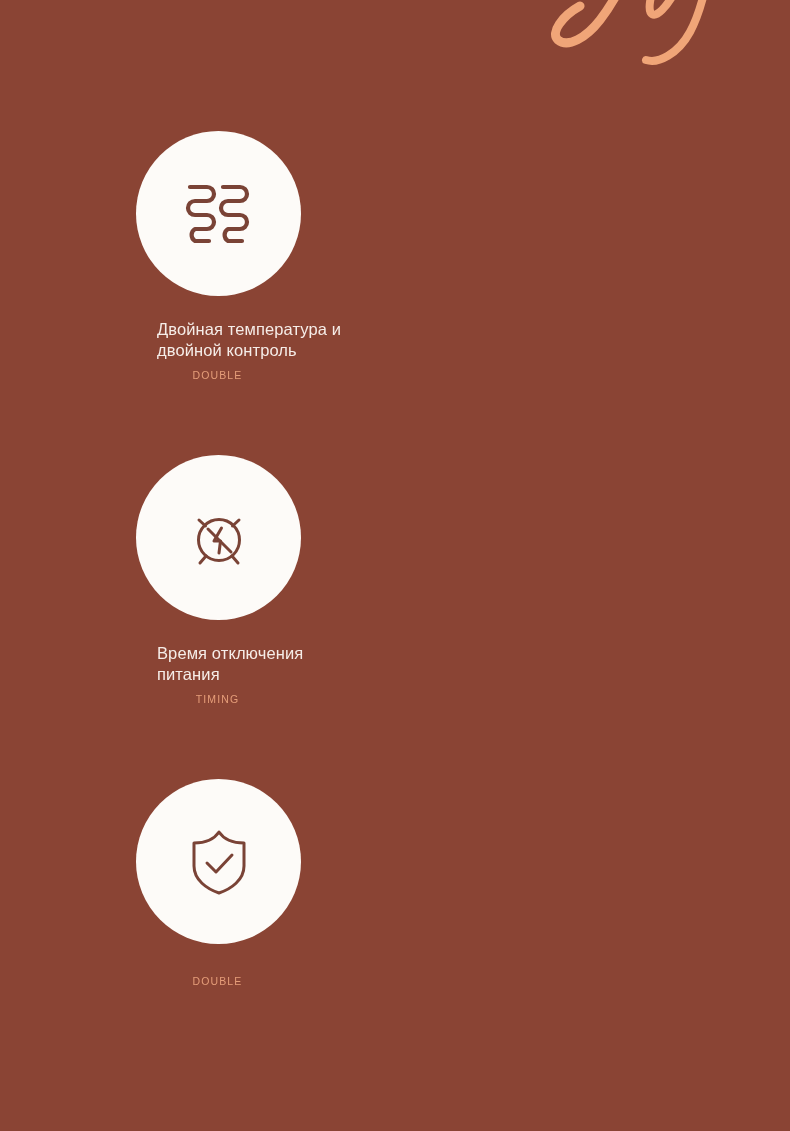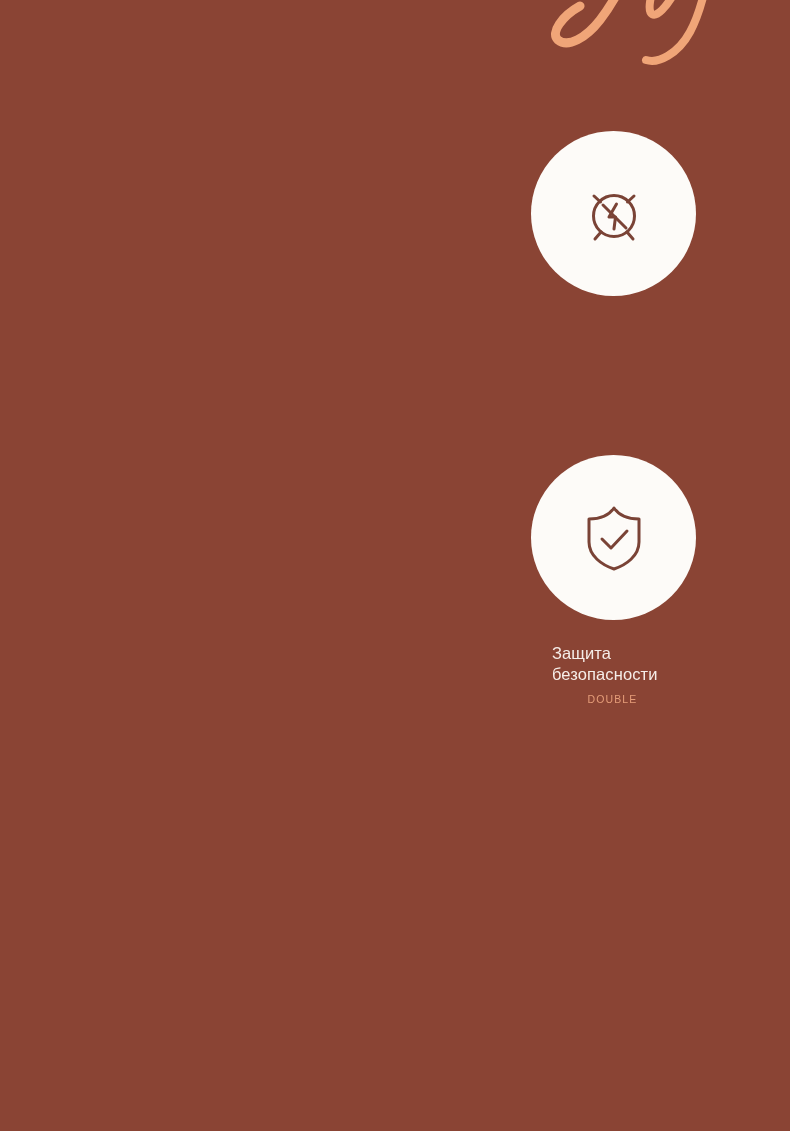--- a/index.html
+++ b/index.html
@@ -93,55 +93,71 @@
 <div class="page">
 
   <svg class="script-flourish" viewBox="0 0 230 135" fill="none">
     <path d="M112 2 C 104 28, 92 58, 72 84 C 58 102, 40 112, 30 104 C 22 97, 34 80, 52 70" stroke="#f0a578" stroke-width="9" stroke-linecap="round"></path>
     <path d="M140 6 C 132 30, 124 52, 122 66 C 120 80, 126 82, 134 74 C 140 68, 146 58, 150 50" stroke="#f0a578" stroke-width="8" stroke-linecap="round"></path>
     <path d="M186 0 C 182 34, 176 70, 162 96 C 150 118, 130 128, 118 124" stroke="#f0a578" stroke-width="8" stroke-linecap="round"></path>
   </svg>
 
   <div class="feature-grid">
 
+    <div class="feature-cell col-left">
+      <div class="icon-circle">
+        <svg width="74" height="74" viewBox="0 0 74 74" fill="none" stroke="#7a4336" stroke-width="4.2" stroke-linecap="round" stroke-linejoin="round">
+          <path d="M8 10 H25 a7 7 0 0 1 0 14 H13 a7 7 0 0 0 0 14 h12 a7 7 0 0 1 0 14 H13 a7 7 0 0 0 0 12 h14"></path>
+          <path d="M41 10 H58 a7 7 0 0 1 0 14 H46 a7 7 0 0 0 0 14 h12 a7 7 0 0 1 0 14 H46 a7 7 0 0 0 0 12 h14"></path>
+        </svg>
+      </div>
+      <div class="label-block">
+        <p class="feature-title">Двойная температура и
+двойной контроль</p>
+        <p class="feature-sub">DOUBLE</p>
+      </div>
+    </div>
 
     <div class="feature-cell col-right">
       
       
     </div>
 
     <div class="feature-cell col-left">
       <div class="icon-circle">
         <svg width="70" height="70" viewBox="0 0 70 70" fill="none" stroke="#7a4336" stroke-width="3" stroke-linecap="round" stroke-linejoin="round">
           <circle cx="35" cy="37" r="20.5"></circle>
           <path d="M15 17 L21.5 23"></path>
           <path d="M55 17 L48.5 23"></path>
           <path d="M22 53 L16 60"></path>
           <path d="M48 53 L54 60"></path>
           <path d="M37.5 25 L30 38 h6.5 L35 50"></path>
           <path d="M24 26 L47 49" stroke-width="3"></path>
         </svg>
       </div>
+      <div class="label-block">
+        <p class="feature-title">Время отключения
+питания</p>
+        <p class="feature-sub">TIMING</p>
+      </div>
     </div>
 
     <div class="feature-cell col-right">
       
       
     </div>
 
     <div class="feature-cell col-left">
       <div class="icon-circle">
         <svg width="64" height="68" viewBox="0 0 64 68" fill="none" stroke="#7a4336" stroke-width="3" stroke-linecap="round" stroke-linejoin="round">
           <path d="M32 4 C26 13, 16 15, 7 15 v23 c0 14, 13 23, 25 27 c12 -4, 25 -13, 25 -27 V15 C48 15, 38 13, 32 4 z"></path>
           <path d="M20 35 L29 44 L45 27"></path>
         </svg>
       </div>
       <div class="label-block">
-        <p class="feature-title">Защита
-безопасности</p>
         <p class="feature-sub">DOUBLE</p>
       </div>
     </div>
 
     <div class="feature-cell col-right">
       
       
     </div>
 
   </div>

